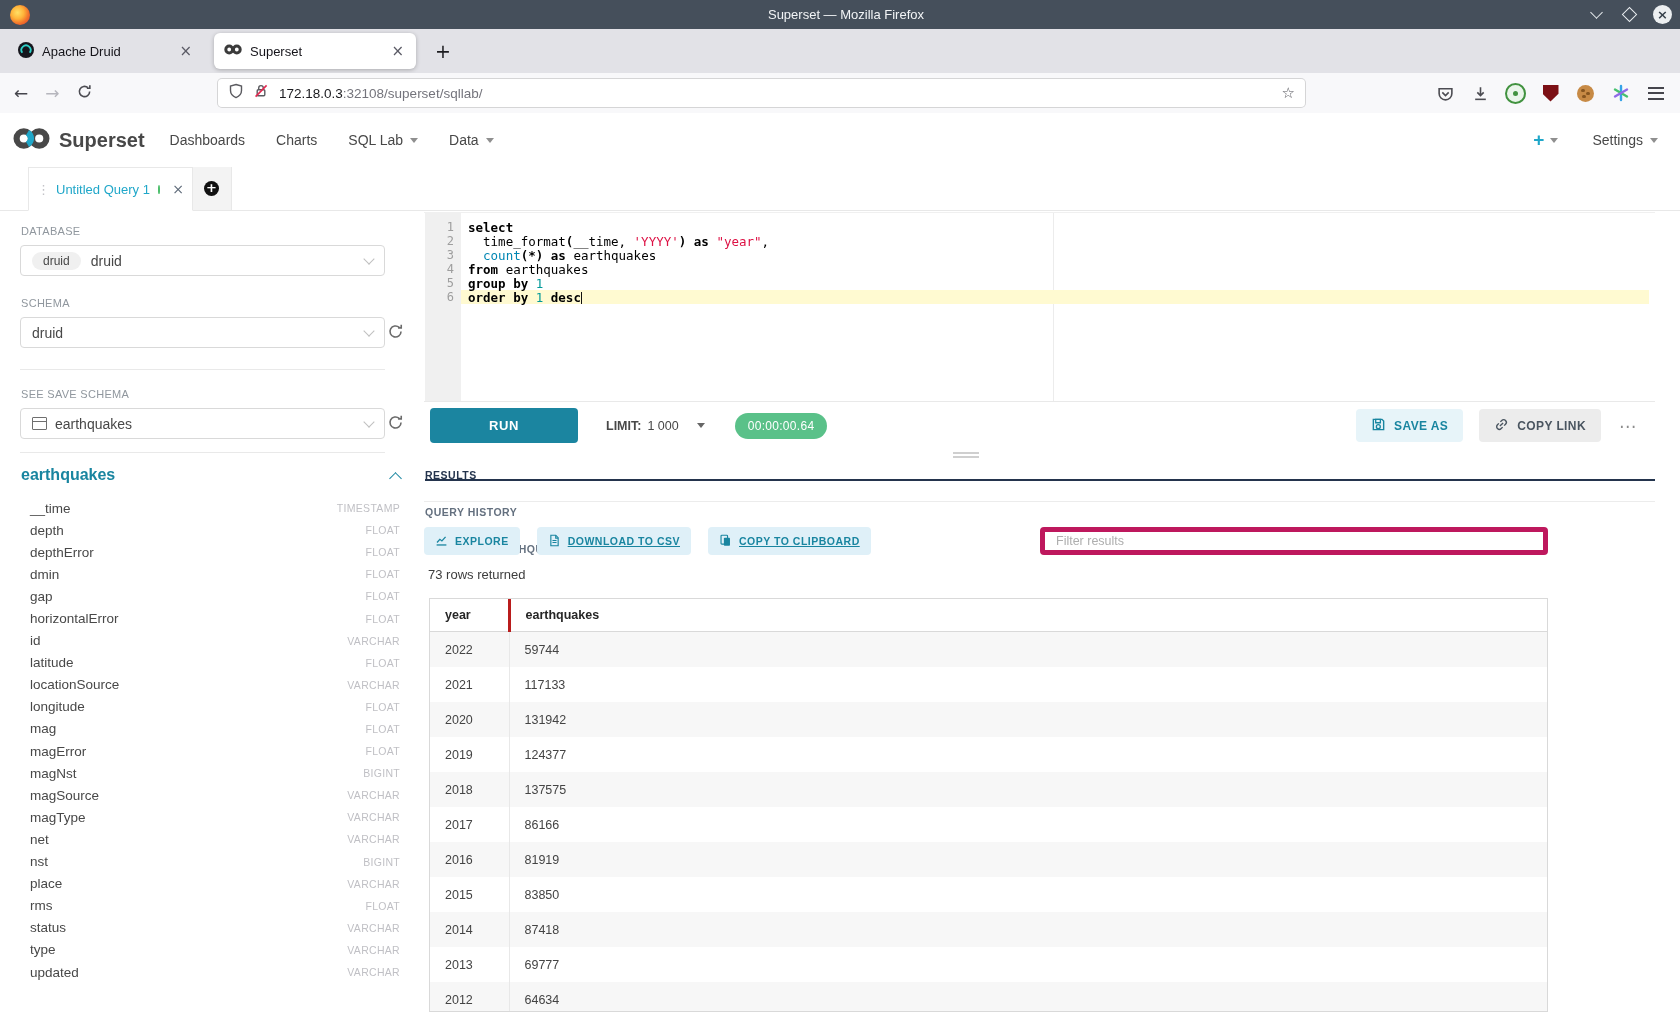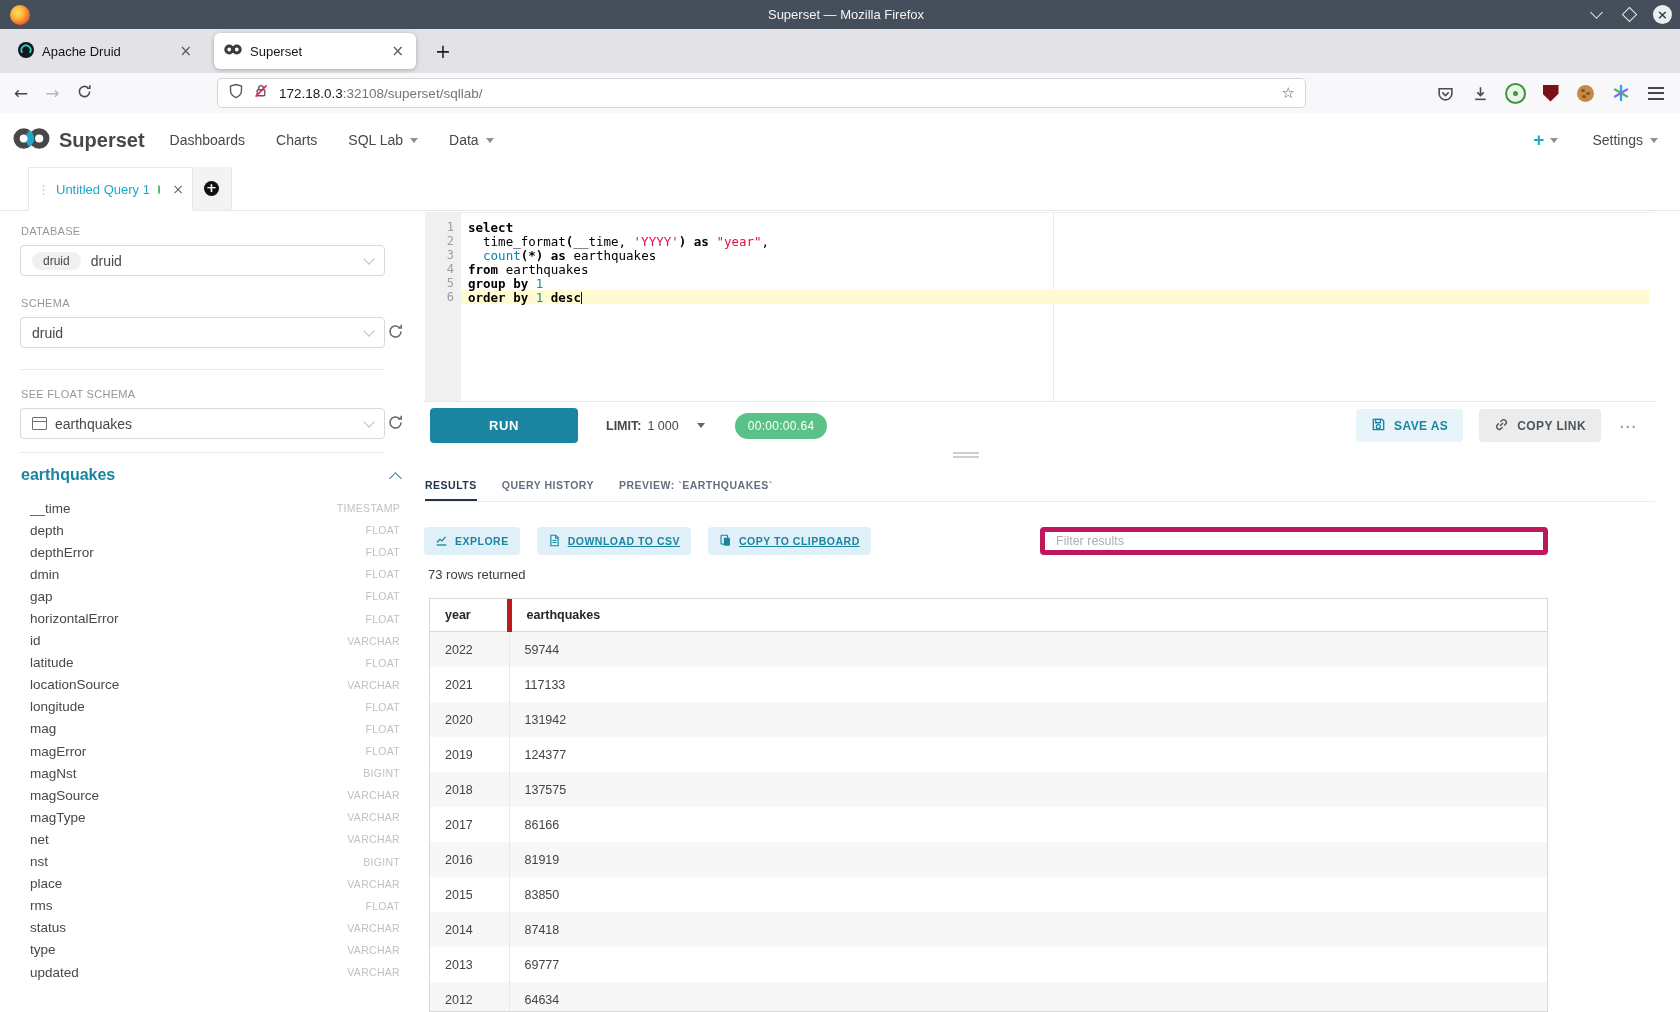--- a/index.html
+++ b/index.html
@@ -141,21 +141,21 @@
   .btn-copylink{height:33px;background:#ececec;border-radius:4px;color:#4a5560;font-size:12px;font-weight:bold;
                 letter-spacing:.4px;display:flex;align-items:center;gap:8px;padding:0 15px;}
   .overflow-dots{color:#8c8c8c;font-size:17px;letter-spacing:1px;margin-left:2px;}
 
   
   .grip{position:absolute;left:529px;top:241px;width:26px;height:1.5px;background:#cfcfcf;
         box-shadow:0 4px 0 #cfcfcf;}
 
   
   .stabs{position:absolute;left:0;right:0;top:258px;height:33px;border-bottom:1px solid #ececec;
-         box-sizing:border-box;display:flex;align-items:stretch;gap:25px;padding-left:1px;}
+         box-sizing:border-box;display:flex;align-items:stretch;gap:25px;padding-left:1px;flex-direction:column;}
   .stab{position:relative;display:flex;align-items:center;font-size:10.5px;font-weight:bold;
         letter-spacing:.5px;color:#64707f;}
   .stab.active{color:#24344d;}
   .stab.active::after{content:"";position:absolute;left:0;right:0;bottom:0;height:2.5px;background:#24344d;}
 
   
   .actions{position:absolute;left:0;top:316px;width:1124px;height:28px;display:flex;align-items:center;gap:6px;}
   .act-btn{height:28px;background:#dff0f8;border-radius:4px;color:#1985a0;font-size:10.5px;font-weight:bold;
            letter-spacing:.5px;display:flex;align-items:center;gap:7px;padding:0 11px;}
   .act-btn + .act-btn{margin-left:0;text-decoration:underline;}
@@ -165,21 +165,21 @@
   .filter-input::placeholder{color:#aeaeae;}
 
   .rowcount{position:absolute;left:4px;top:356px;font-size:13px;color:#3d3d3d;}
 
   
   .rtable{position:absolute;left:5px;top:387px;width:1119px;bottom:0;overflow:hidden;
           border:1px solid #d9d9d9;box-sizing:border-box;}
   table.res{border-collapse:collapse;width:100%;}
   table.res th{height:30px;text-align:left;font-size:12.5px;font-weight:bold;color:#262626;
                padding-left:15px;border-bottom:1px solid #d9d9d9;background:#fff;}
-  table.res th:first-child{width:79px;border-right:5px solid #b91c1c;box-sizing:border-box;}
+  table.res th:first-child{width:79px;border-right:3px solid #b91c1c;box-sizing:border-box;}
   table.res td{height:33px;font-size:12.5px;color:#444;padding-left:15px;}
   table.res td:first-child{border-right:1px solid #e8e8e8;}
   table.res tbody tr:nth-child(odd){background:#f7f7f7;}
 </style>
 </head>
 <body>
 
 <div id="app">
 
   <div class="titlebar">
@@ -360,21 +360,21 @@
     </div>
     <span class="refresh" style="top:112px">
       <svg width="17" height="17" viewBox="0 0 16 16">
           <path d="M13.2 8a5.2 5.2 0 1 1-1.7-3.85" fill="none" stroke="#6b6b6b" stroke-width="1.5"></path>
           <path d="M13.4 1.6v3h-3" fill="none" stroke="#6b6b6b" stroke-width="1.5"></path>
         </svg>
     </span>
 
     <div class="divider" style="top:158px"></div>
 
-    <div class="side-label" style="top:177px">SEE FLOAT SCHEMA</div>
+    <div class="side-label" style="top:177px">SEE SAVE SCHEMA</div>
     <div class="sel" style="top:197px">
       <span class="tbl-icon">
           <i></i>
         </span>
       <span class="sel-value first">earthquakes</span>
       <i class="chev"></i>
     </div>
     <span class="refresh" style="top:203px">
       <svg width="17" height="17" viewBox="0 0 16 16">
           <path d="M13.2 8a5.2 5.2 0 1 1-1.7-3.85" fill="none" stroke="#6b6b6b" stroke-width="1.5"></path>

